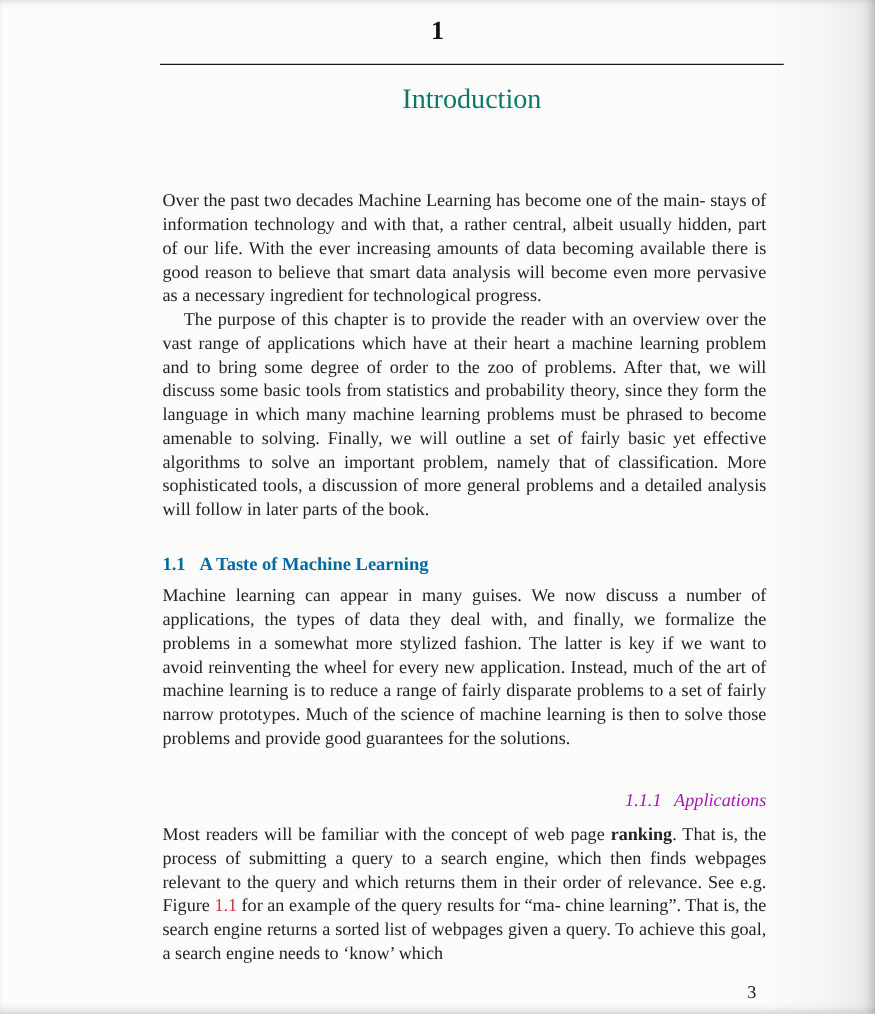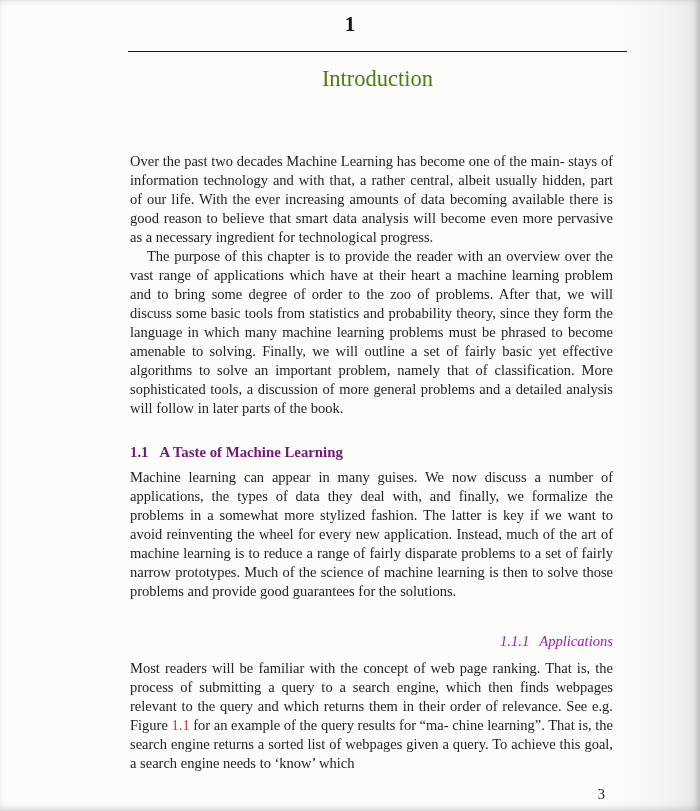--- a/index.html
+++ b/index.html
@@ -43,51 +43,51 @@
     border-top: 1.6px solid #1a1a1a;
     width: 499px;
     margin: 14px auto 0 128px;
   }
   .chapter-title {
     font-size: 22.5px;
     margin-top: 14px;
     width: 499px;
     margin-left: 128px;
     text-align: center;
-    color: #4d7c0f;
+    color: #0f766e;
   }
   .body-text {
     position: absolute;
     top: 152px;
     left: 130px;
     width: 483px;
     font-size: 14.5px;
     line-height: 19px;
     text-align: justify;
   }
   .para { margin: 0; }
   .para.indent { text-indent: 17px; }
   .section-heading {
     margin: 25px 0 6px 0;
     font-size: 14.8px;
     font-weight: bold;
-    color: #701a75;
+    color: #0369a1;
     text-align: left;
   }
   .section-heading .sec-num { margin-right: 11px; }
   .subsection-heading {
     margin: 31px 0 8px 0;
     font-size: 14.6px;
     font-weight: normal;
     font-style: italic;
     color: #a21caf;
     text-align: right;
   }
   .subsection-heading .subsec-num { margin-right: 10px; }
-  .seg-bold { font-weight: normal; }
+  .seg-bold { font-weight: bold; }
   .seg-italic { }
   .seg-link { color: #c43c3c; cursor: pointer; }
   .page-number {
     position: absolute;
     right: 95px;
     bottom: 8px;
     font-size: 14.5px;
     color: #222;
   }
 </style>

